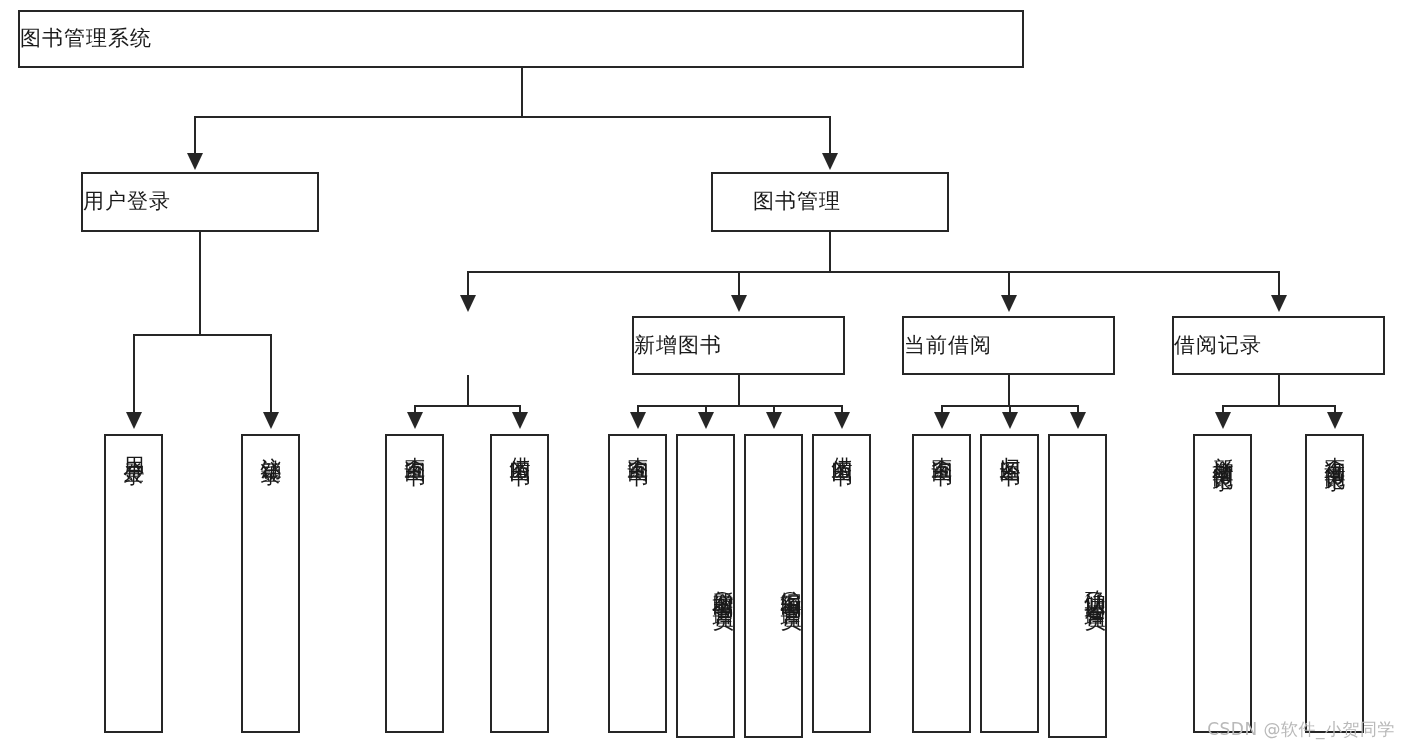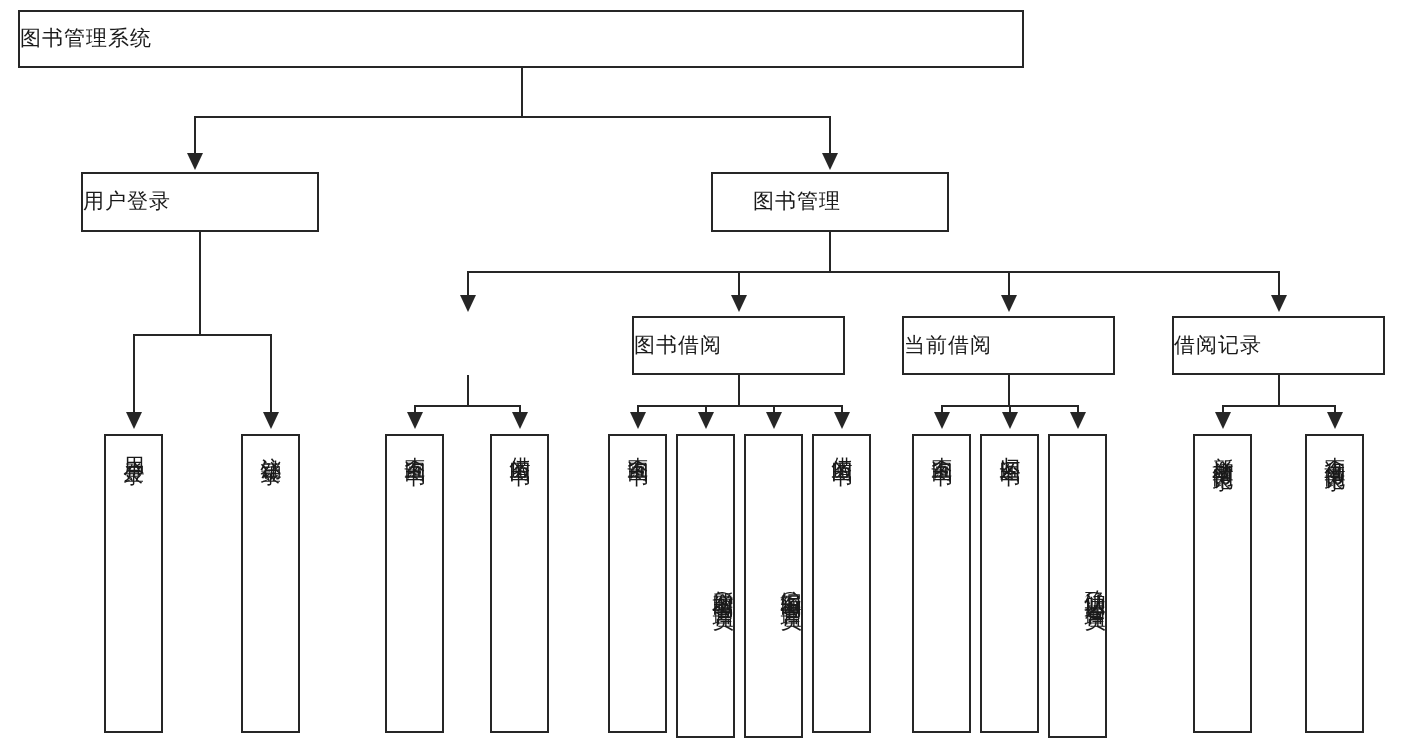--- a/index.html
+++ b/index.html
@@ -91,21 +91,21 @@
   <div class="arrow" style="left:460px;top:295px;"></div>
   <div class="edge vline" style="left:738px;top:271px;height:26px;"></div>
   <div class="arrow" style="left:731px;top:295px;"></div>
   <div class="edge vline" style="left:1008px;top:271px;height:26px;"></div>
   <div class="arrow" style="left:1001px;top:295px;"></div>
   <div class="edge vline" style="left:1278px;top:271px;height:26px;"></div>
   <div class="arrow" style="left:1271px;top:295px;"></div>
 
 
   <div class="node h" style="left:632px;top:316px;width:213px;height:59px;">
-    <span>图书借阅</span>
+    <span>新增图书</span>
   </div>
 
   <div class="node h" style="left:902px;top:316px;width:213px;height:59px;">
     <span>当前借阅</span>
   </div>
 
   <div class="node h" style="left:1172px;top:316px;width:213px;height:59px;">
     <span>借阅记录</span>
   </div>
 
@@ -180,14 +180,15 @@
     <span>确认归还（管理员）</span>
   </div>
 
   <div class="node v" style="left:1193px;top:434px;width:59px;height:299px;">
     <span>新增借阅记录</span>
   </div>
   <div class="node v" style="left:1305px;top:434px;width:59px;height:299px;">
     <span>查询借阅记录</span>
   </div>
 
+  <div id="watermark">CSDN @软件_小贺同学</div>
 
 </div>
 
 </body></html>

